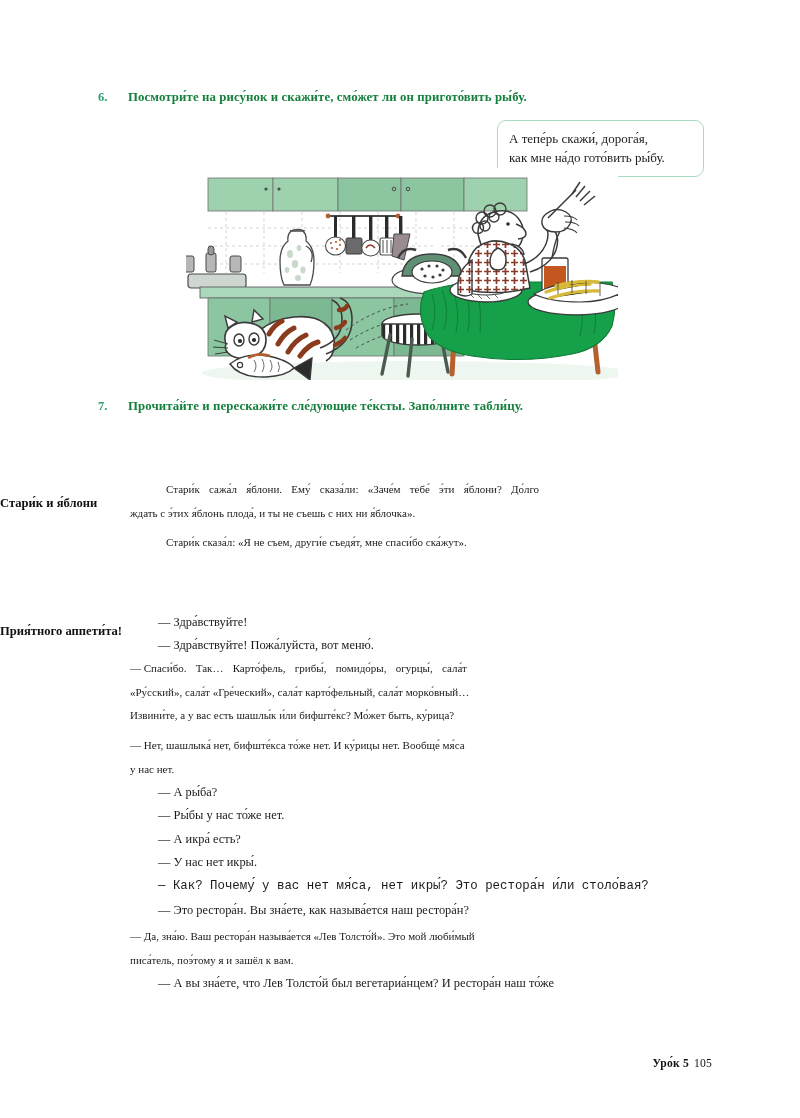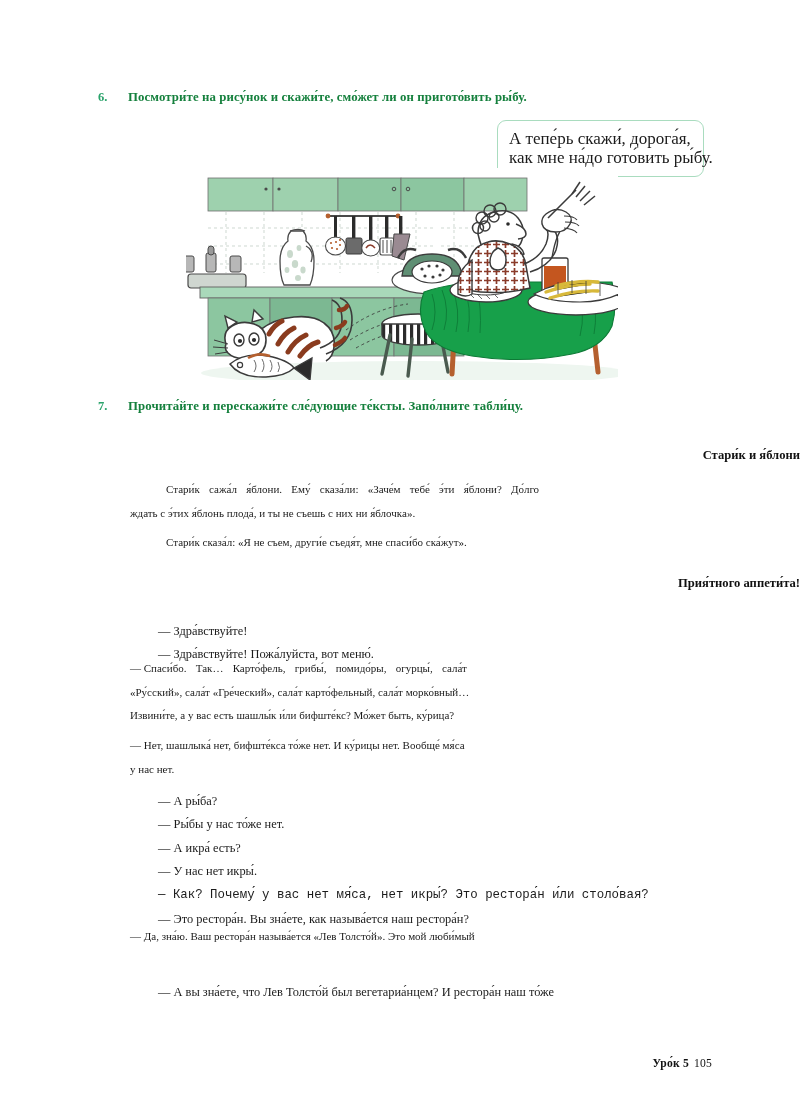--- a/index.html
+++ b/index.html
@@ -49,21 +49,21 @@
   .bubble {
     position: absolute;
     left: 497px;
     top: 120px;
     width: 207px;
     box-sizing: border-box;
     border: 1.6px solid #a9dcbf;
     border-radius: 9px;
     background: #ffffff;
     padding: 8px 10px 9px 11px;
-    font-size: 17px;
+    font-size: 13px;
     line-height: 19px;
     color: #1b1b1b;
   }
   .bubble .line { white-space: nowrap; }
   .bubble-tail {
     position: absolute;
     left: 517px;
     top: 173px;
     width: 22px;
     height: 17px;
@@ -78,24 +78,25 @@
     top: 168px;
     width: 432px;
     height: 212px;
   }
   #illustration svg { display: block; width: 432px; height: 212px; }
 
   
   .story-title {
     position: absolute;
     width: 100%;
-    text-align: right;
+    text-align: left;
     font-weight: bold;
     font-size: 12.6px;
     color: #111;
+    margin-top: 48px;
   }
   #title-apples { top: 448px; }
   #title-appetit { top: 576px; }
 
   .txt {
     position: absolute;
     left: 130px;
     width: 556px;
     font-size: 11px;
     line-height: 23.5px;
@@ -105,21 +106,20 @@
   }
   .txt.nojust { text-align: left; }
   .dlg {
     position: absolute;
     left: 122px;
     width: 556px;
     font-size: 12.4px;
     line-height: 23.5px;
     color: #1b1b1b;
     text-align: left;
-    margin-top: 9px;
   }
   .dlg .ind { display: inline-block; width: 36px; }
   .dash { letter-spacing: 0px; }
 
   #p-apples-1 { top: 478px; }
   #p-apples-2 { top: 531px; }
   #d1 { top: 611px; }
   #d2 { top: 634px; }
   #p-menu  { top: 657px; }
   #p-no-meat { top: 734px; }
@@ -526,20 +526,21 @@
     <span class="ind"></span><span class="dash">—</span> <span>Как? Почему́ у вас нет мя́са, нет икры́? Это рестора́н и́ли столо́вая?</span>
   </div>
   <div class="dlg" id="d8">
     <span class="ind"></span><span class="dash">—</span> <span>Это рестора́н. Вы зна́ете, как называ́ется наш рестора́н?</span>
   </div>
 
   <div class="txt nojust" id="p-tolstoy">
     <div>
       <span class="ind"></span><span class="dash">—</span> <span>Да, зна́ю. Ваш рестора́н называ́ется «Лев Толсто́й». Это мой люби́мый</span>
     </div>
+    <div>писа́тель, поэ́тому я и зашёл к вам.</div>
   </div>
 
   <div class="dlg" id="d9">
     <span class="ind"></span><span class="dash">—</span> <span>А вы зна́ете, что Лев Толсто́й был вегетариа́нцем? И рестора́н наш то́же</span>
   </div>
 
   <div id="footer">
     <span>Уро́к 5</span><span class="pageno">105</span>
   </div>
 

